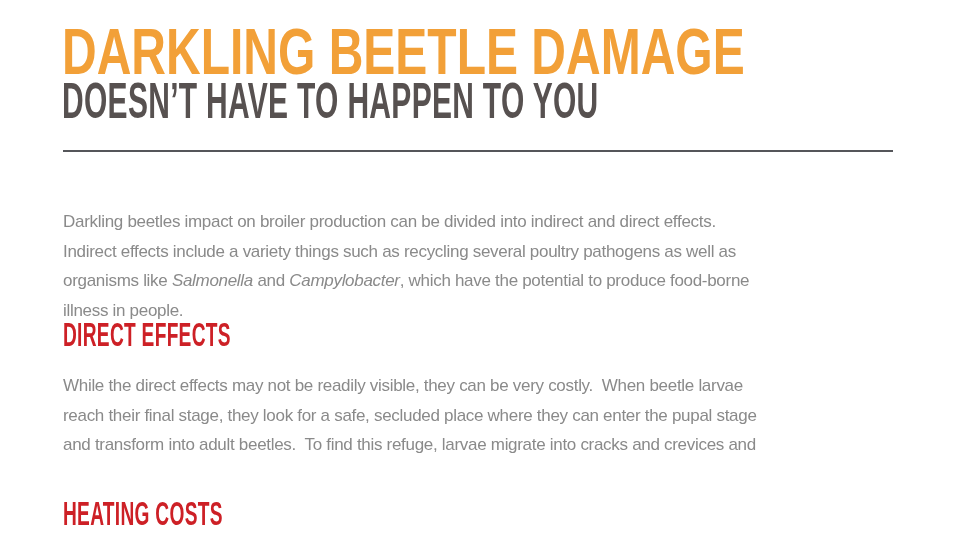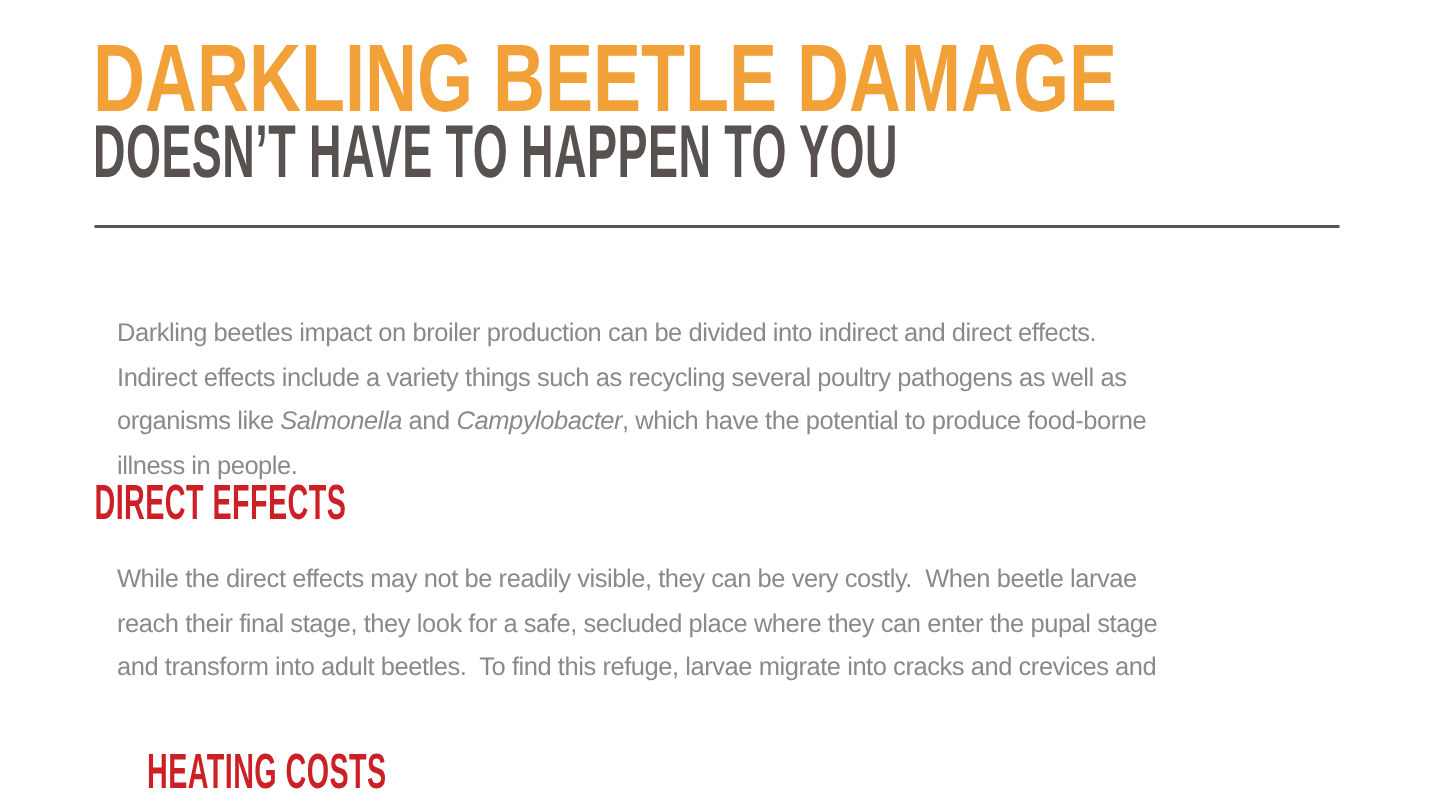--- a/index.html
+++ b/index.html
@@ -21,39 +21,39 @@
   .divider{
     position:absolute;left:63px;top:150px;width:830px;height:2px;
     background:var(--divider-gray);
   }
   .section{position:absolute;left:63px;}
   .sec-head{
     margin:0;font-size:33px;font-weight:bold;line-height:1;color:var(--red);
     white-space:nowrap;transform:scaleX(0.58);transform-origin:0 0;
     letter-spacing:0.5px;
   }
-  .para{position:absolute;left:78px;color:var(--body-gray);
+  .para{position:absolute;left:63px;color:var(--body-gray);
     font-size:17px;letter-spacing:-0.3px;}
   .para .line{white-space:pre;line-height:29.5px;}
   .para i{font-style:italic;}
 
   .logo{position:absolute;left:768px;top:25px;width:136px;text-align:center;}
   .logo-mark{display:block;margin:0 auto 1px auto;}
   .logo-name{
     font-weight:bold;color:var(--logo-taupe);font-size:17px;line-height:15.5px;
     letter-spacing:-0.2px;
   }
   .logo-tagline{
     font-family:"Liberation Serif",serif;font-weight:bold;color:var(--logo-green);
     font-size:10.5px;letter-spacing:1.2px;margin-top:4px;white-space:nowrap;
   }
   
   #sec0{top:162px;} #para0{top:207px;}
   #sec1{top:318px;} #para1{top:371px;}
-  #sec2{top:497px;margin-left:35px;}
+  #sec2{top:497px;}
 </style>
 </head>
 <body>
 
 <div class="page">
 
   <h1 class="h1">DARKLING BEETLE DAMAGE</h1>
   <h2 class="h2">DOESN’T HAVE TO HAPPEN TO YOU</h2>
 
 

